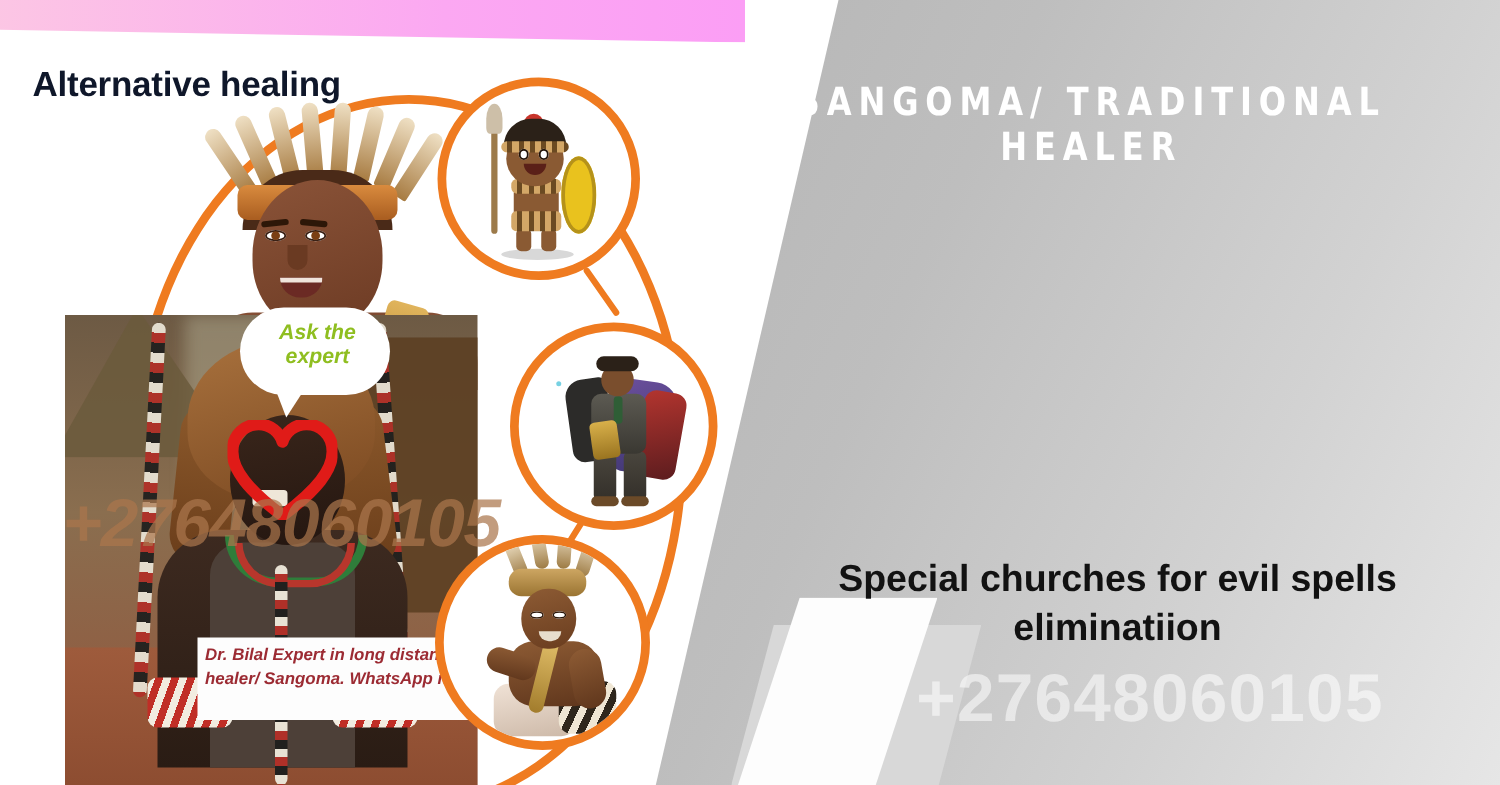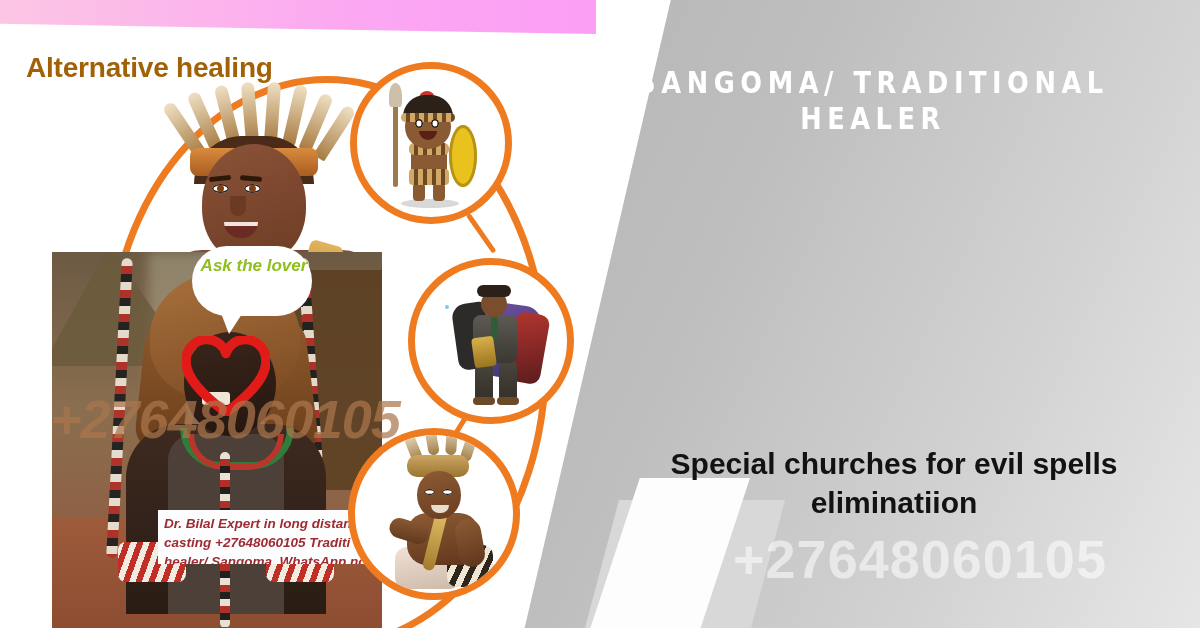--- a/index.html
+++ b/index.html
@@ -32,21 +32,21 @@
   }
   .white-wedge{
     position:absolute;left:560px;bottom:0;width:190px;height:150px;
     background:#fdfdfd;
     clip-path:polygon(42% 0,100% 0,74% 100%,16% 100%);
   }
 
   
   .left-head{
     position:absolute;left:26px;top:52px;
-    font-size:28px;font-weight:bold;color:#a16207;letter-spacing:-0.2px;
+    font-size:28px;font-weight:bold;color:#0f172a;letter-spacing:-0.2px;
   }
 
   
   .big-arc{
     position:absolute;left:105px;top:76px;width:430px;height:560px;
     border:7px solid #ef7b20;border-radius:50%;
     background:transparent;
   }
 
   
@@ -135,21 +135,21 @@
     font-size:17px;font-weight:bold;font-style:italic;color:#8fbe20;line-height:1.12;
   }
 
   .watermark-left{
     position:absolute;left:50px;top:388px;z-index:9;
     font-size:54px;font-weight:bold;font-style:italic;color:rgba(170,118,76,.72);
     letter-spacing:-1px;white-space:nowrap;
   }
 
   .caption{
-    position:absolute;left:158px;top:510px;width:235px;height:54px;z-index:10;
+    position:absolute;left:158px;top:510px;width:235px;height:66px;z-index:10;
     background:#fdfdfd;padding:4px 6px 2px 6px;box-sizing:border-box;overflow:hidden;
   }
   .caption span{
     display:block;font-size:13.5px;font-weight:bold;font-style:italic;color:#9c2b33;
     line-height:1.42;white-space:nowrap;
   }
 
   
   .circ{
     position:absolute;border:7px solid #ef7b20;border-radius:50%;
@@ -319,27 +319,26 @@
     <div class="ph-armbandL"></div>
     <div class="ph-armbandR"></div>
   </div>
 
   <svg class="heart" viewBox="0 0 100 92">
     <path d="M50 88 C 18 64, 4 46, 4 29 C 4 13, 16 4, 28 4 C 39 4, 47 11, 50 20 C 53 11, 61 4, 72 4 C 84 4, 96 13, 96 29 C 96 46, 82 64, 50 88 Z" fill="none" stroke="#e01b18" stroke-width="11" stroke-linejoin="round"></path>
   </svg>
 
   <div class="bubble-tail"></div>
   <div class="bubble"></div>
-  <div class="bubble-txt">Ask the lover</div>
+  <div class="bubble-txt">Ask the expert</div>
 
   <div class="watermark-left">+27648060105</div>
 
   <div class="caption">
     <span>Dr. Bilal Expert in long distan</span>
-    <span>casting +27648060105 Traditi</span>
     <span>healer/ Sangoma. WhatsApp no</span>
   </div>
 
   <div class="link link1"></div>
   <div class="link link2"></div>
 
   <div class="circ c1">
     <div class="z-shadow"></div>
     <div class="z-spear"></div>
     <div class="z-spearhead"></div>

